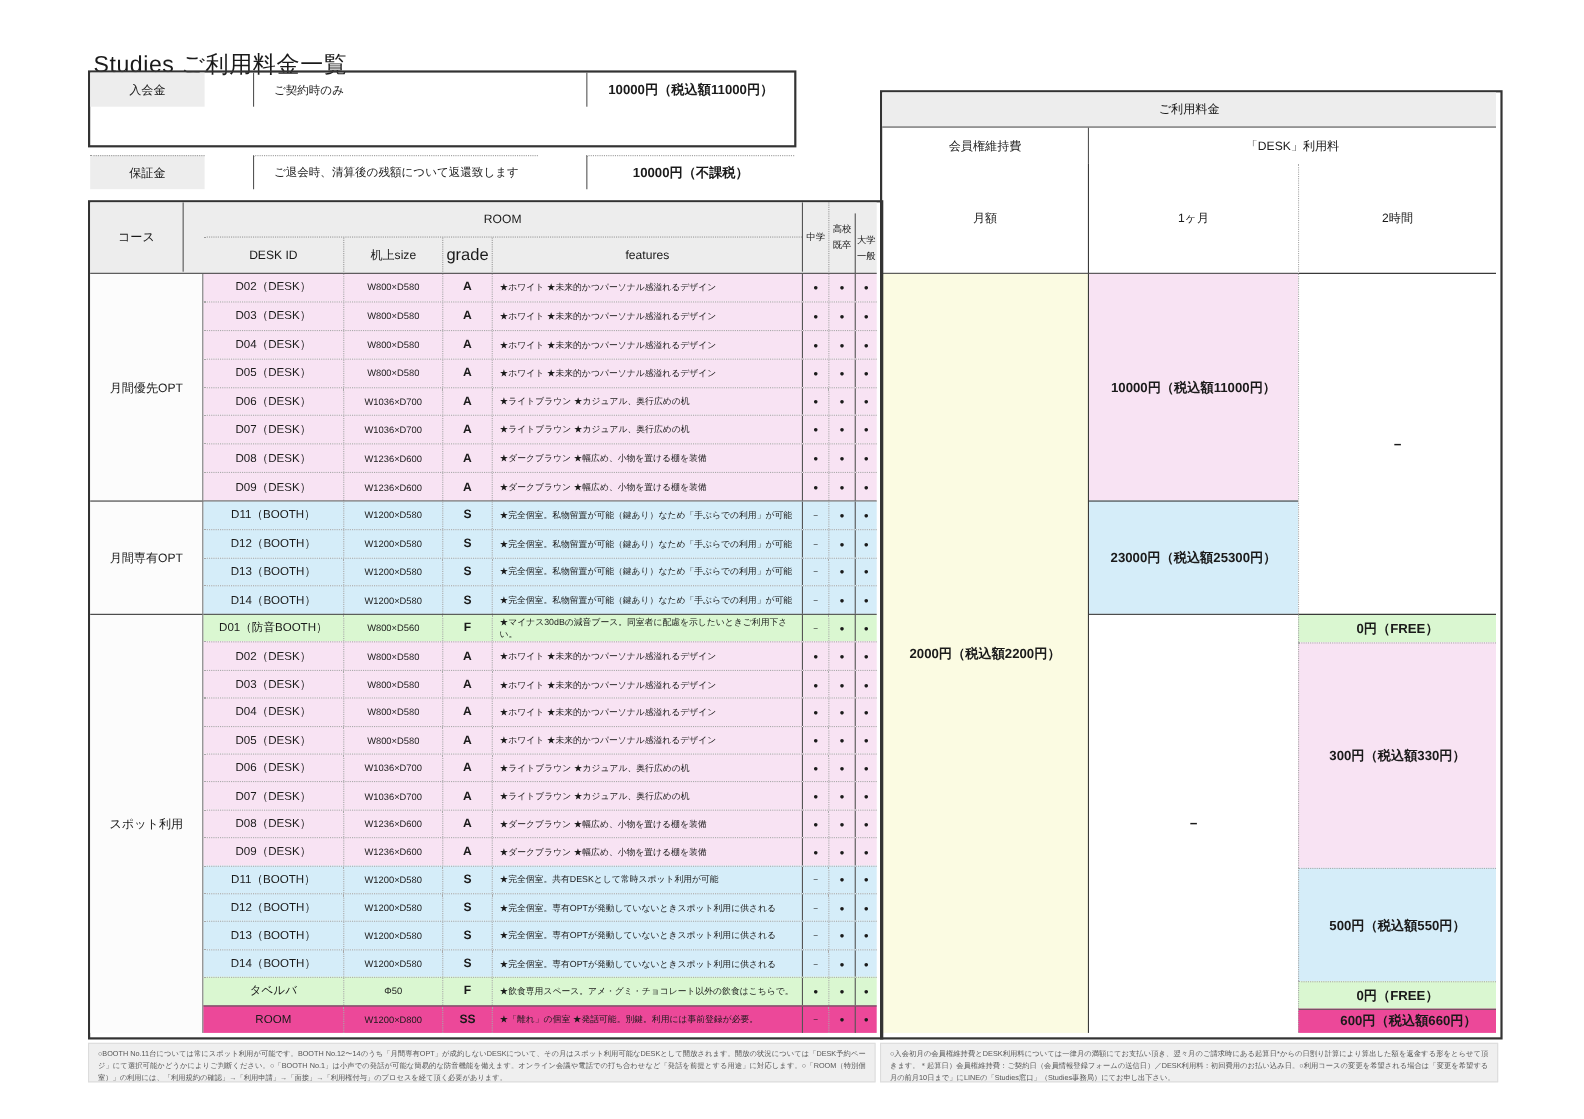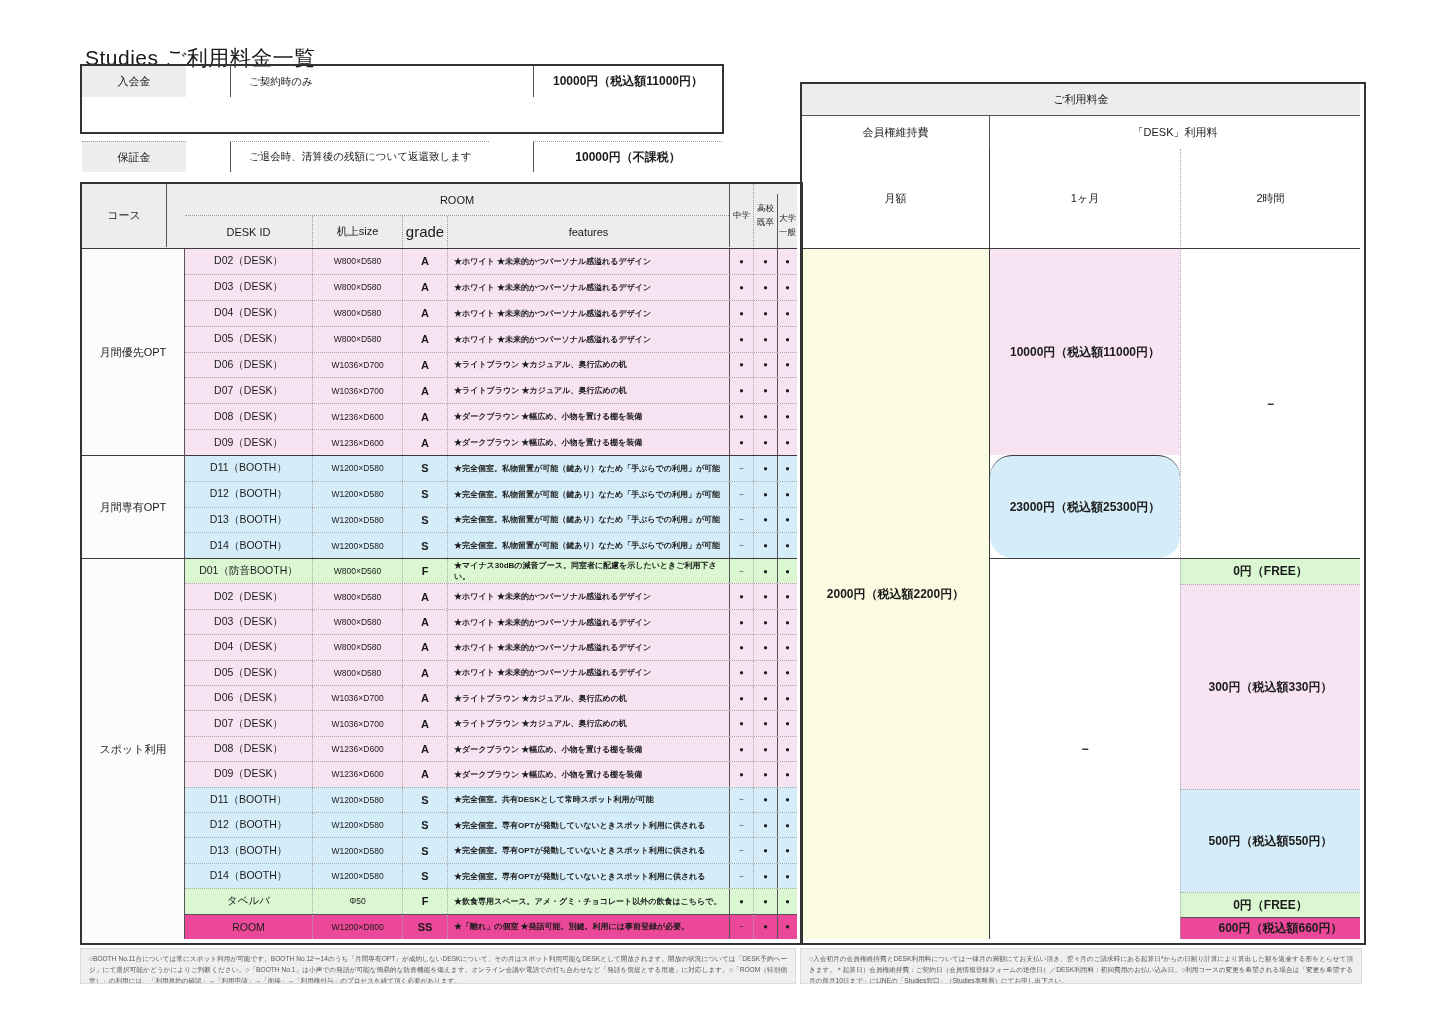--- a/index.html
+++ b/index.html
@@ -24,21 +24,21 @@
   .usage{position:absolute;left:800px;top:82px;width:562px;height:859px;border:2px solid #333;background:#fff;}
   .u-title{left:0;top:0;width:558px;height:32px;background:#ededed;border-bottom:1px solid #555;font-size:11px;}
   .u-h2a{left:0;top:32px;width:188px;height:33px;border-right:1px solid #555;font-size:11px;}
   .u-h2b{left:188px;top:32px;width:370px;height:33px;font-size:11px;}
   .u-h3a{left:0;top:65px;width:188px;height:100px;border-right:1.5px solid #3a3a3a;border-bottom:1.5px solid #3a3a3a;font-size:11px;}
   .u-h3b{left:188px;top:65px;width:190px;height:100px;border-bottom:1.5px solid #3a3a3a;font-size:11px;}
   .u-h3c{left:378px;top:65px;width:180px;height:100px;border-left:1px dotted #aaa;border-bottom:1.5px solid #3a3a3a;font-size:11px;}
   .price{font-size:12px;font-weight:bold;}
   .u-monthly{left:0;top:165px;width:188px;height:690px;border-right:1.5px solid #3a3a3a;}
   .u-m1{left:188px;top:165px;width:190px;height:206px;}
-  .u-m2{left:188px;top:371px;width:190px;height:103px;border-top:1.5px solid #3a3a3a;border-radius:22px;}
+  .u-m2{left:188px;top:371px;width:190px;height:103px;border-top:1.5px solid #3a3a3a;}
   .u-m3{left:188px;top:474px;width:190px;height:381px;border-top:1.5px solid #3a3a3a;}
   .u-t0{left:378px;top:165px;width:180px;height:309px;border-left:1px dotted #aaa;}
   .u-t1{left:378px;top:474px;width:180px;height:26px;border-left:1px dotted #aaa;border-top:1.5px solid #3a3a3a;}
   .u-t2{left:378px;top:500px;width:180px;height:205px;border-left:1px dotted #aaa;border-top:1px dotted #aaa;}
   .u-t3{left:378px;top:705px;width:180px;height:103px;border-left:1px dotted #aaa;border-top:1px dotted #aaa;}
   .u-t4{left:378px;top:808px;width:180px;height:25px;border-left:1px dotted #aaa;border-top:1px dotted #aaa;}
   .u-t5{left:378px;top:833px;width:180px;height:22px;border-left:1px dotted #aaa;border-top:1px solid #555;padding-left:20px;}
 
   
   .tone-pink{background:#f8e3f3;}
@@ -68,21 +68,21 @@
   .s1{top:65px;height:206px;}
   .s2{top:271px;height:103px;border-top:1.5px solid #3a3a3a;}
   .s3{top:374px;height:381px;border-top:1.5px solid #3a3a3a;}
   .trow{flex:1;display:grid;grid-template-columns:127px 90px 45px 282px 24px 24px 20px;box-sizing:border-box;}
   .trow + .trow{border-top:1px dotted #a9a9a9;}
   .trow.tone-lav{border-top:1px solid #555;}
   .trow .c{display:flex;align-items:center;justify-content:center;box-sizing:border-box;border-left:1px dotted #a9a9a9;}
   .c.id{border-left:none;font-size:10.5px;}
   .c.size{font-size:8.5px;}
   .c.grade{font-size:11px;font-weight:bold;}
-  .c.feat{justify-content:flex-start;padding-left:6px;font-size:8px;text-align:left;font-weight:bold;}
+  .c.feat{justify-content:flex-start;padding-left:6px;font-size:8px;text-align:left;}
   .c.m1{border-left:1px solid #555;font-size:7.5px;}
   .c.m2{font-size:7.5px;}
   .c.m3{border-left:1px solid #555;font-size:7.5px;}
 
   
   .foot{position:absolute;top:948px;background:#efefef;border:1px solid #dcdcdc;color:#555;
         font-size:6.6px;line-height:1.7;padding:4px 8px;box-sizing:border-box;height:36px;overflow:hidden;text-align:justify;}
   .foot.fl{left:80px;width:716px;}
   .foot.fr{left:800px;width:562px;}
 </style>

